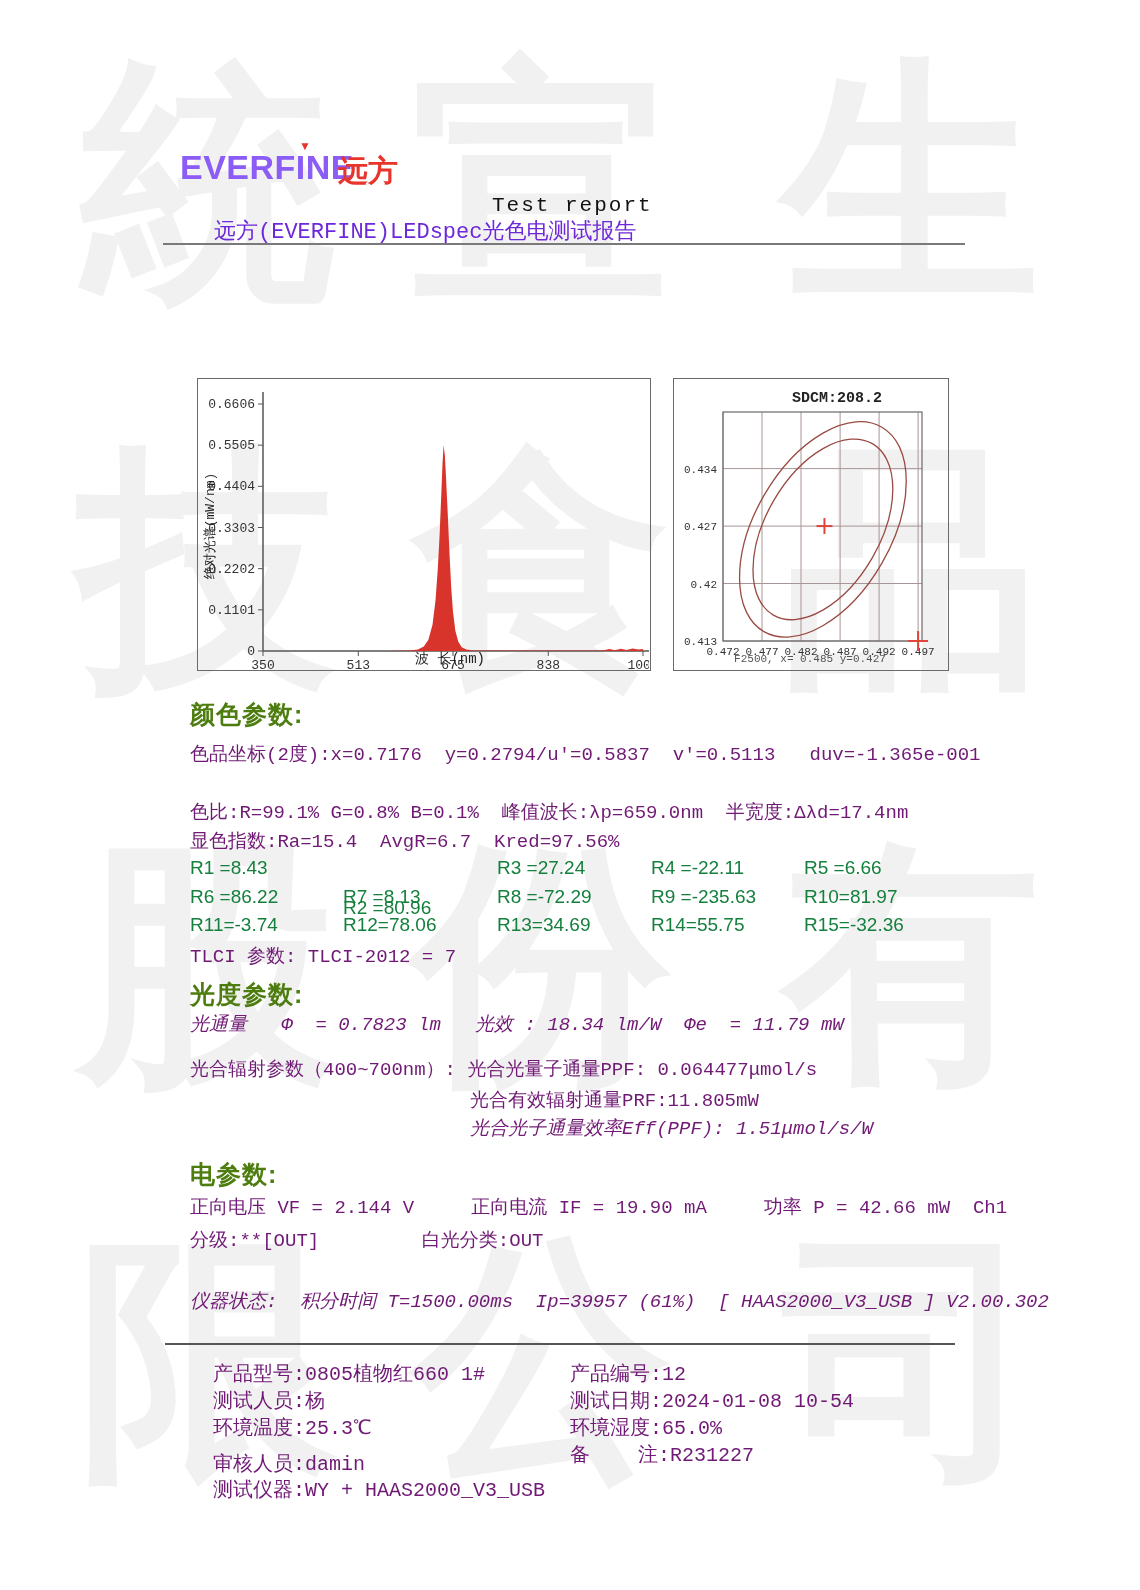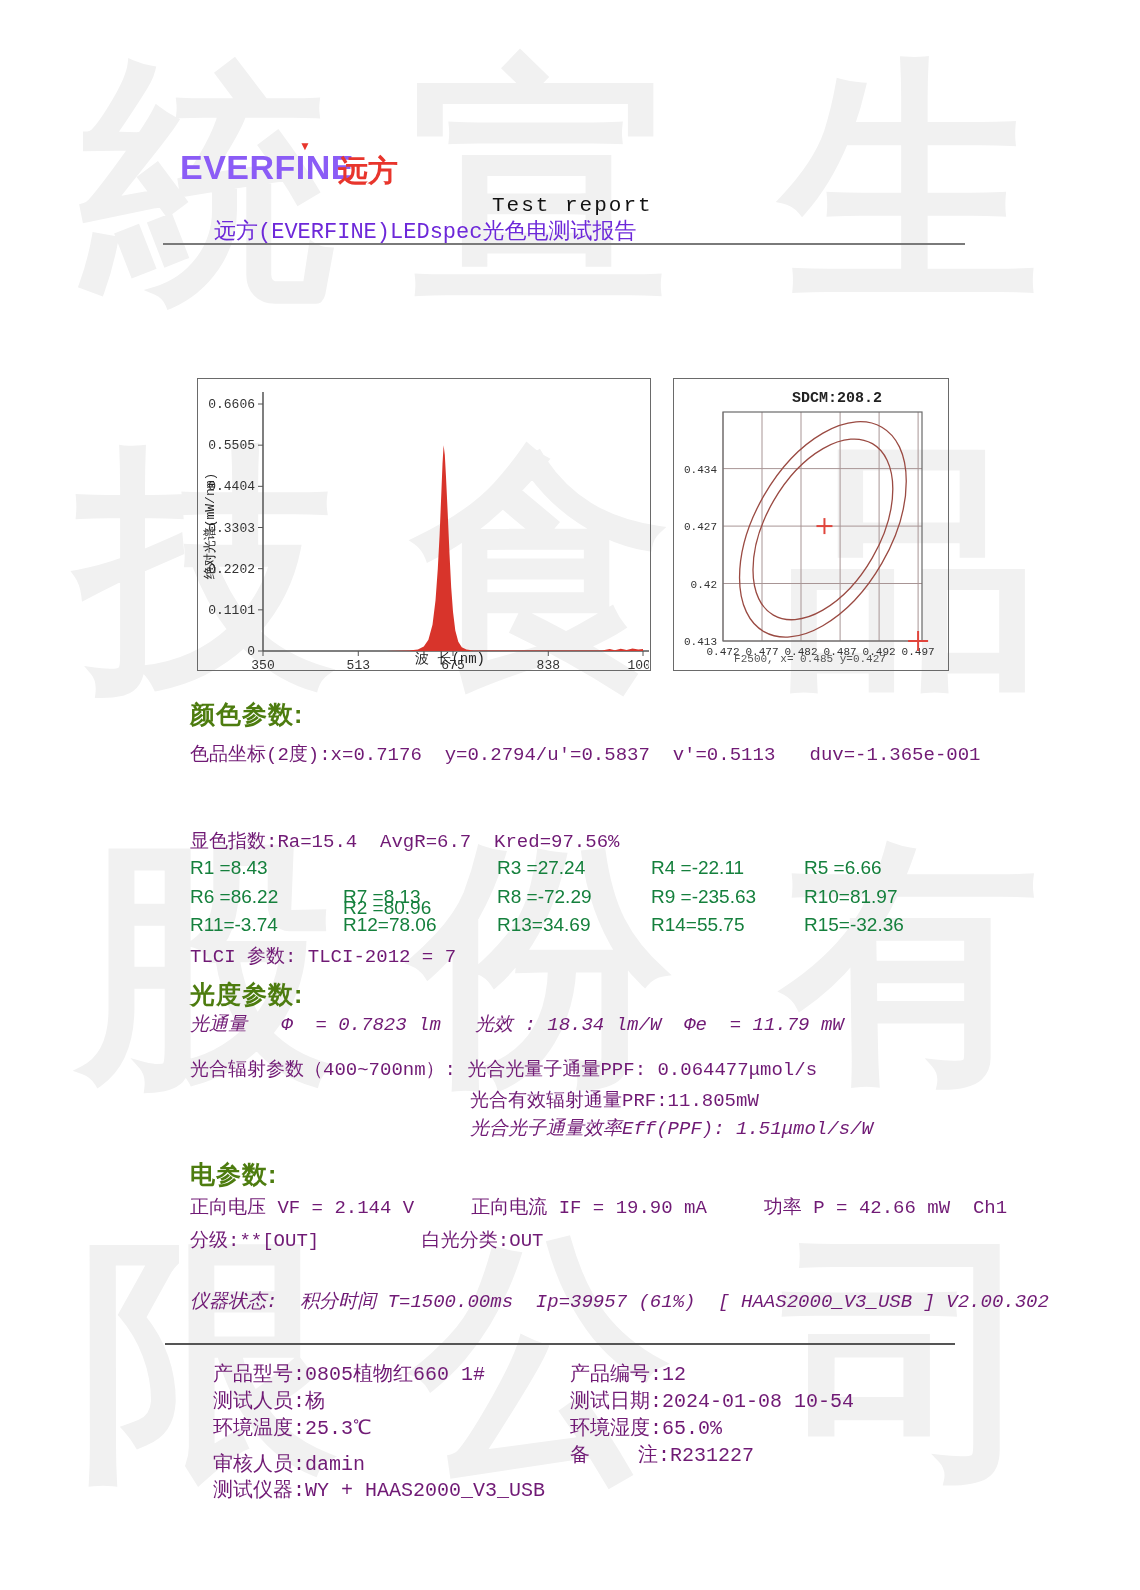--- a/index.html
+++ b/index.html
@@ -120,20 +120,21 @@
       <line x1="143.45098039215685" y1="148.08960573476708" x2="159.45098039215685" y2="148.08960573476708" stroke="#e0453c" stroke-width="2"></line>
       <line x1="151.45098039215685" y1="140.08960573476708" x2="151.45098039215685" y2="156.08960573476708" stroke="#e0453c" stroke-width="2"></line>
       <line x1="235.09803921568627" y1="263" x2="255.09803921568627" y2="263" stroke="#e0453c" stroke-width="2"></line>
       <line x1="245.09803921568627" y1="253" x2="245.09803921568627" y2="273" stroke="#e0453c" stroke-width="2"></line>
     </svg>
   <div class="chart-label" style="left:673px;top:390px;width:328px;text-align:center;font-size:15px;font-weight:700;">SDCM:208.2</div>
   <div class="chart-label" style="left:673px;top:653px;width:274px;text-align:center;font-size:11px;color:#555;">F2500, x= 0.485 y=0.427</div>
 
   <div class="heading" style="left:190px;top:698px;">颜色参数:</div>
   <div class="tline" style="left:190px;top:741px;">色品坐标(2度):x=0.7176  y=0.2794/u'=0.5837  v'=0.5113   duv=-1.365e-001</div>
+  <div class="tline" style="left:190px;top:799px;">色比:R=99.1% G=0.8% B=0.1%  峰值波长:λp=659.0nm  半宽度:Δλd=17.4nm</div>
   <div class="tline" style="left:190px;top:828px;">显色指数:Ra=15.4  AvgR=6.7  Kred=97.56%</div>
 
   <span class="rcell" style="left:190px;top:857px;">R1 =8.43</span>
   <span class="rcell" style="left:343px;top:857px;margin-top:40px;">R2 =80.96</span>
   <span class="rcell" style="left:497px;top:857px;">R3 =27.24</span>
   <span class="rcell" style="left:651px;top:857px;">R4 =-22.11</span>
   <span class="rcell" style="left:804px;top:857px;">R5 =6.66</span>
   <span class="rcell" style="left:190px;top:886px;">R6 =86.22</span>
   <span class="rcell" style="left:343px;top:886px;">R7 =8.13</span>
   <span class="rcell" style="left:497px;top:886px;">R8 =-72.29</span>

